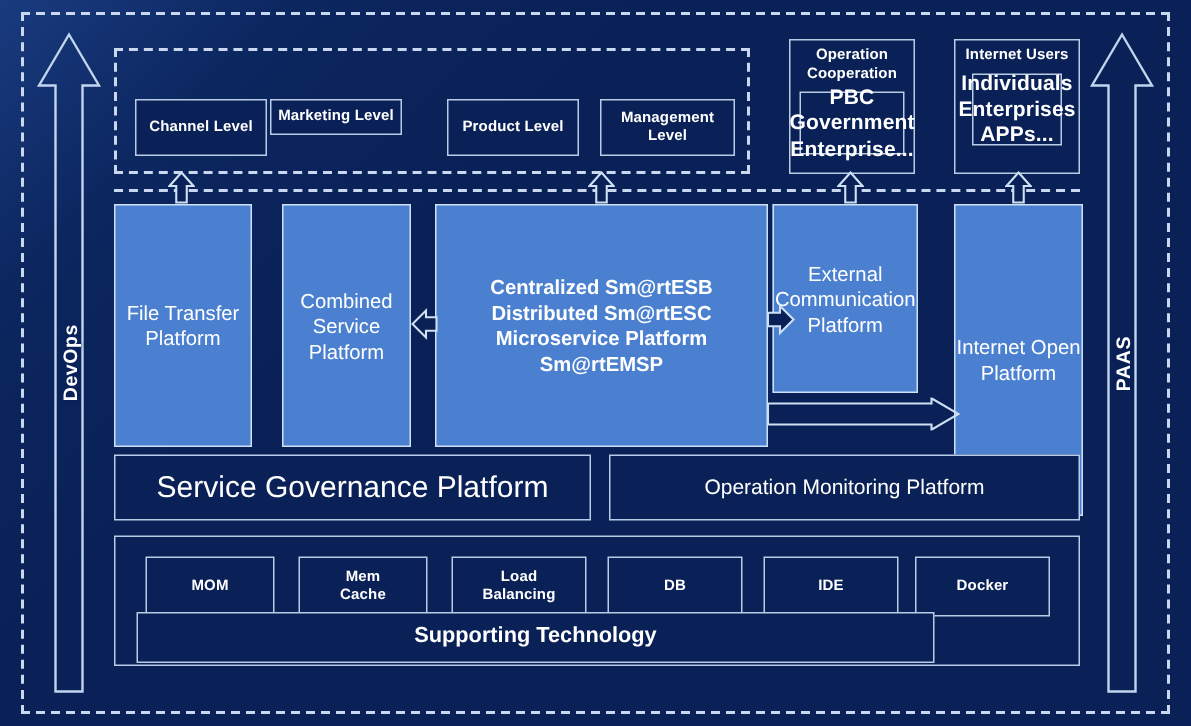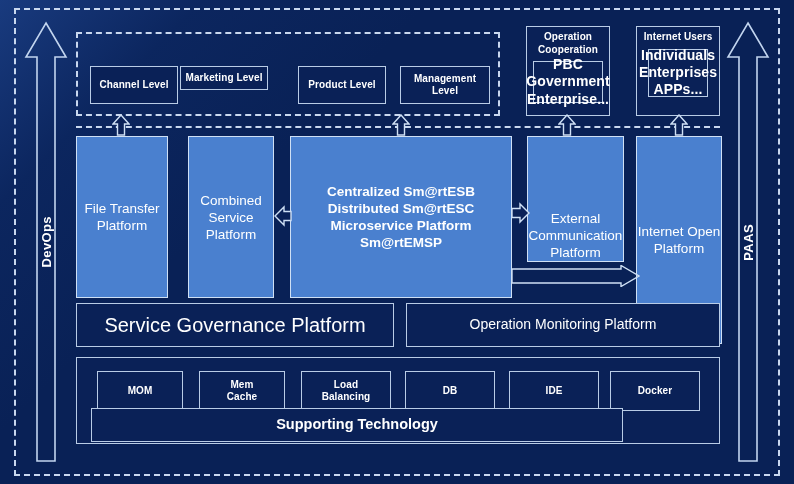--- a/index.html
+++ b/index.html
@@ -172,21 +172,21 @@
   <div class="blue-box lbl-plat" style="left:188px; top:136px; width:86px; height:162px;">
     <span style="white-space:pre-line;">Combined Service Platform</span>
   </div>
 
   <div class="blue-box" style="left:290px; top:136px; width:222px; height:162px; flex-direction:column;">
     <div class="lbl-esb">Centralized Sm@rtESB</div>
     <div class="lbl-esb">Distributed Sm@rtESC</div>
     <div class="lbl-esb">Microservice Platform Sm@rtEMSP</div>
   </div>
 
-  <div class="blue-box lbl-plat" style="left:527px; top:136px; width:97px; height:126px;align-items:flex-end;">
+  <div class="blue-box lbl-plat" style="left:515px; top:136px; width:97px; height:126px;">
     <span style="white-space:pre-line;">External Communication Platform</span>
   </div>
 
   <div class="blue-box lbl-plat" style="left:636px; top:136px; width:86px; height:208px;">
     <span style="white-space:pre-line;">Internet Open Platform</span>
   </div>
 
   <div class="h-arrow" style="left:274px; top:204px; width:18px; height:24px;">
     <svg width="18" height="24" viewBox="0 0 18 24">
       <polygon points="1,12 10,3 10,7.5 17,7.5 17,16.5 10,16.5 10,21" fill="#0a2157" stroke="#cfe0f5" stroke-width="1.4"></polygon>

